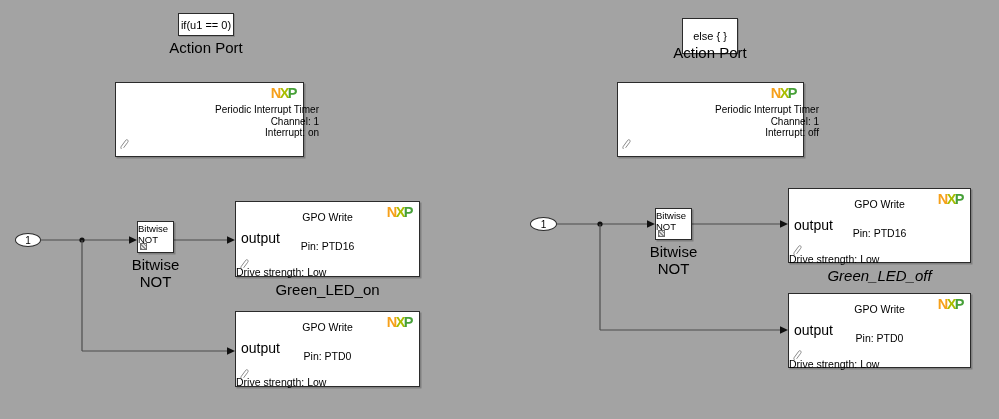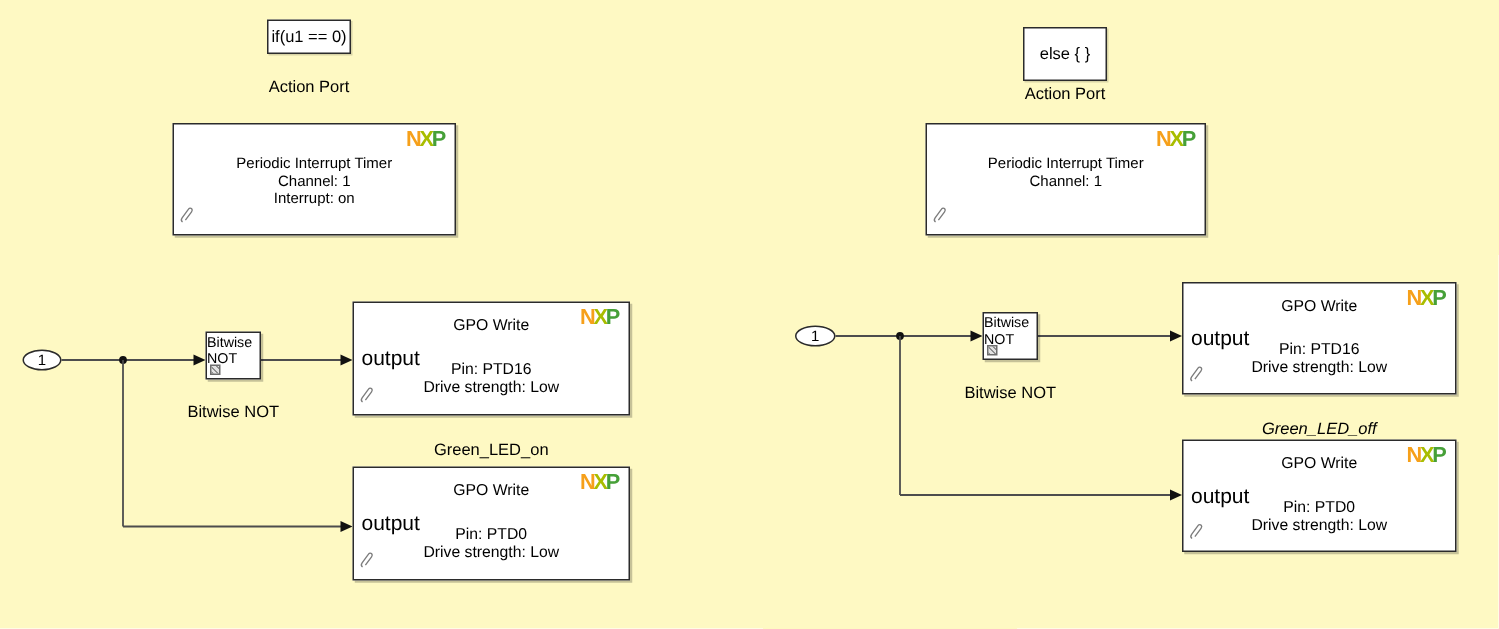--- a/index.html
+++ b/index.html
@@ -1,38 +1,38 @@
 <!DOCTYPE html>
 <html><head>
 <meta charset="utf-8">
 <style>
   html,body{margin:0;padding:0;background:#fff;}
   #canvas{
-    position:relative;width:999px;height:419px;background:#fef9c3;overflow:hidden;
+    position:relative;width:999px;height:419px;background:#a3a3a3;overflow:hidden;
     font-family:"Liberation Sans",sans-serif;color:#000;
   }
   .blk{
     position:absolute;background:#fff;border:1px solid #2b2b2b;
     box-shadow:1.5px 1.5px 0 rgba(0,0,0,0.22);box-sizing:border-box;
   }
   .ap-box{
     position:absolute;background:#fff;border:1.5px solid #2b2b2b;box-sizing:border-box;
     display:flex;align-items:center;justify-content:center;font-size:11px;
     box-shadow:1px 1px 0 rgba(0,0,0,0.15);
   }
-  .ap-label,.blk-name{position:absolute;font-size:11px;text-align:center;margin-top:13px;}
+  .ap-label,.blk-name{position:absolute;font-size:15px;text-align:center;}
   .oval{
     position:absolute;background:#fff;border:1.2px solid #2b2b2b;border-radius:50%;
     display:flex;align-items:center;justify-content:center;font-size:10px;box-sizing:border-box;
   }
-  .pit-text{position:absolute;left:0;top:21px;width:100%;text-align:center;font-size:10px;line-height:11.5px;}
+  .pit-text{position:absolute;left:16px;top:21px;width:100%;text-align:right;font-size:10px;line-height:11.5px;}
   .gpo-title{position:absolute;left:0;top:9px;width:100%;text-align:center;font-size:10.5px;}
   .gpo-port{position:absolute;left:5px;top:28px;font-size:14px;}
   .gpo-pin{position:absolute;left:0;top:38px;width:100%;text-align:center;font-size:10.5px;}
-  .gpo-drive{position:absolute;left:0;top:50px;width:100%;text-align:center;font-size:10.5px;}
+  .gpo-drive{position:absolute;left:0;top:64px;width:100%;font-size:10.5px;}
   .nxp{position:absolute;right:7px;top:2px;font-size:14.5px;letter-spacing:-1.5px;line-height:16px;}
   .nxp b{font-weight:800;}
   .clip{position:absolute;left:3px;bottom:2px;}
   .bitwise-text{position:absolute;left:0;top:2px;width:100%;font-size:9.5px;line-height:10.5px;}
   .badge{
     position:absolute;left:2px;bottom:2px;width:7px;height:7px;border:1px solid #6e6e6e;
     background:repeating-linear-gradient(45deg,#8f8f8f 0 1px,#e3e3e3 1px 2.6px);box-sizing:border-box;
   }
   svg.wires{position:absolute;left:0;top:0;}
   svg.wires line{stroke:#4d4d4d;stroke-width:1.2;}
@@ -120,20 +120,21 @@
   <div class="ap-box" style="left:682px;top:18px;width:56px;height:36px;">
     <span>else { }</span>
   </div>
   <div class="ap-label" style="left:660px;top:44px;width:100px;">Action Port</div>
 
   <div class="blk" style="left:617px;top:82px;width:187px;height:75px;">
     <span class="nxp"><b style="color: rgb(246, 160, 26);">N</b><b style="color: rgb(169, 189, 0);">X</b><b style="color: rgb(70, 160, 56);">P</b></span>
     <div class="pit-text">
       <div>Periodic Interrupt Timer</div>
       <div>Channel: 1</div>
+      <div>Interrupt: off</div>
     </div>
     <span class="clip"><svg width="11" height="12" viewBox="0 0 11 12">
           <path d="M2.7,11 C1.6,10.2 1.7,9.2 2.4,8.2 L6.8,2.2 C7.3,1.5 8.3,1.6 8.8,2.2 C9.3,2.8 9.2,3.6 8.7,4.3 L4.6,9.8" fill="none" stroke="#7d7d7d" stroke-width="0.9"></path>
         </svg></span>
   </div>
 
   <div class="oval" style="left:530px;top:217px;width:27px;height:14px;">
     <span>1</span>
   </div>
 

